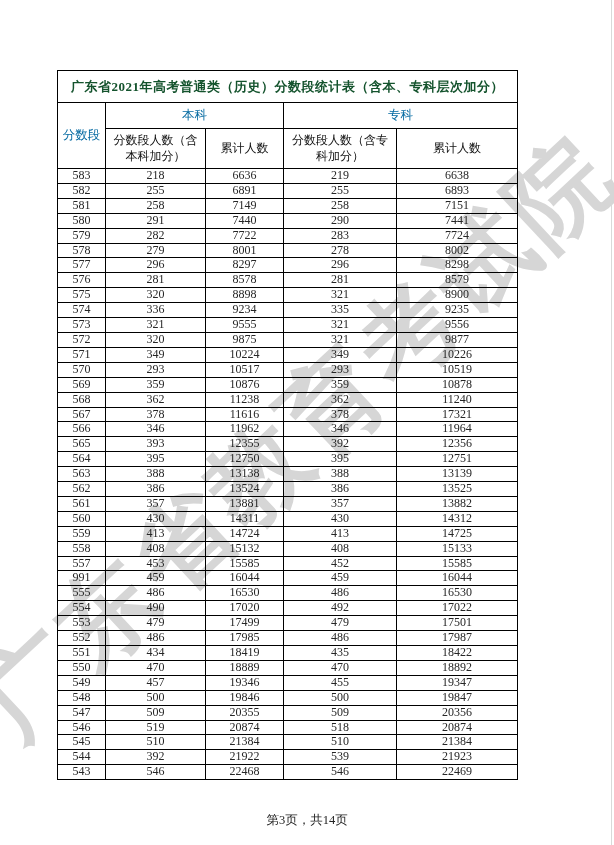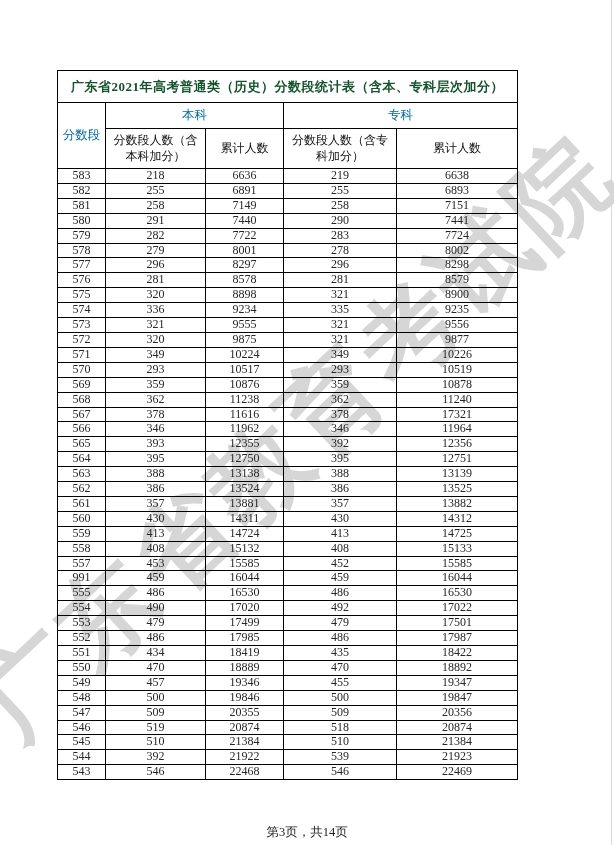--- a/index.html
+++ b/index.html
@@ -77,21 +77,20 @@
     color: #262626;
   }
 
   .page-footer {
     position: absolute; left: 0; top: 812px;
     width: 614px;
     text-align: center;
     font-size: 12.5px;
     color: #222;
     z-index: 2;
-    margin-top: 12px;
   }
 </style>
 </head>
 <body>
 
 <div class="watermark">
   <span>广东省教育考试院</span>
 </div>
 
 <table class="doc-table">

